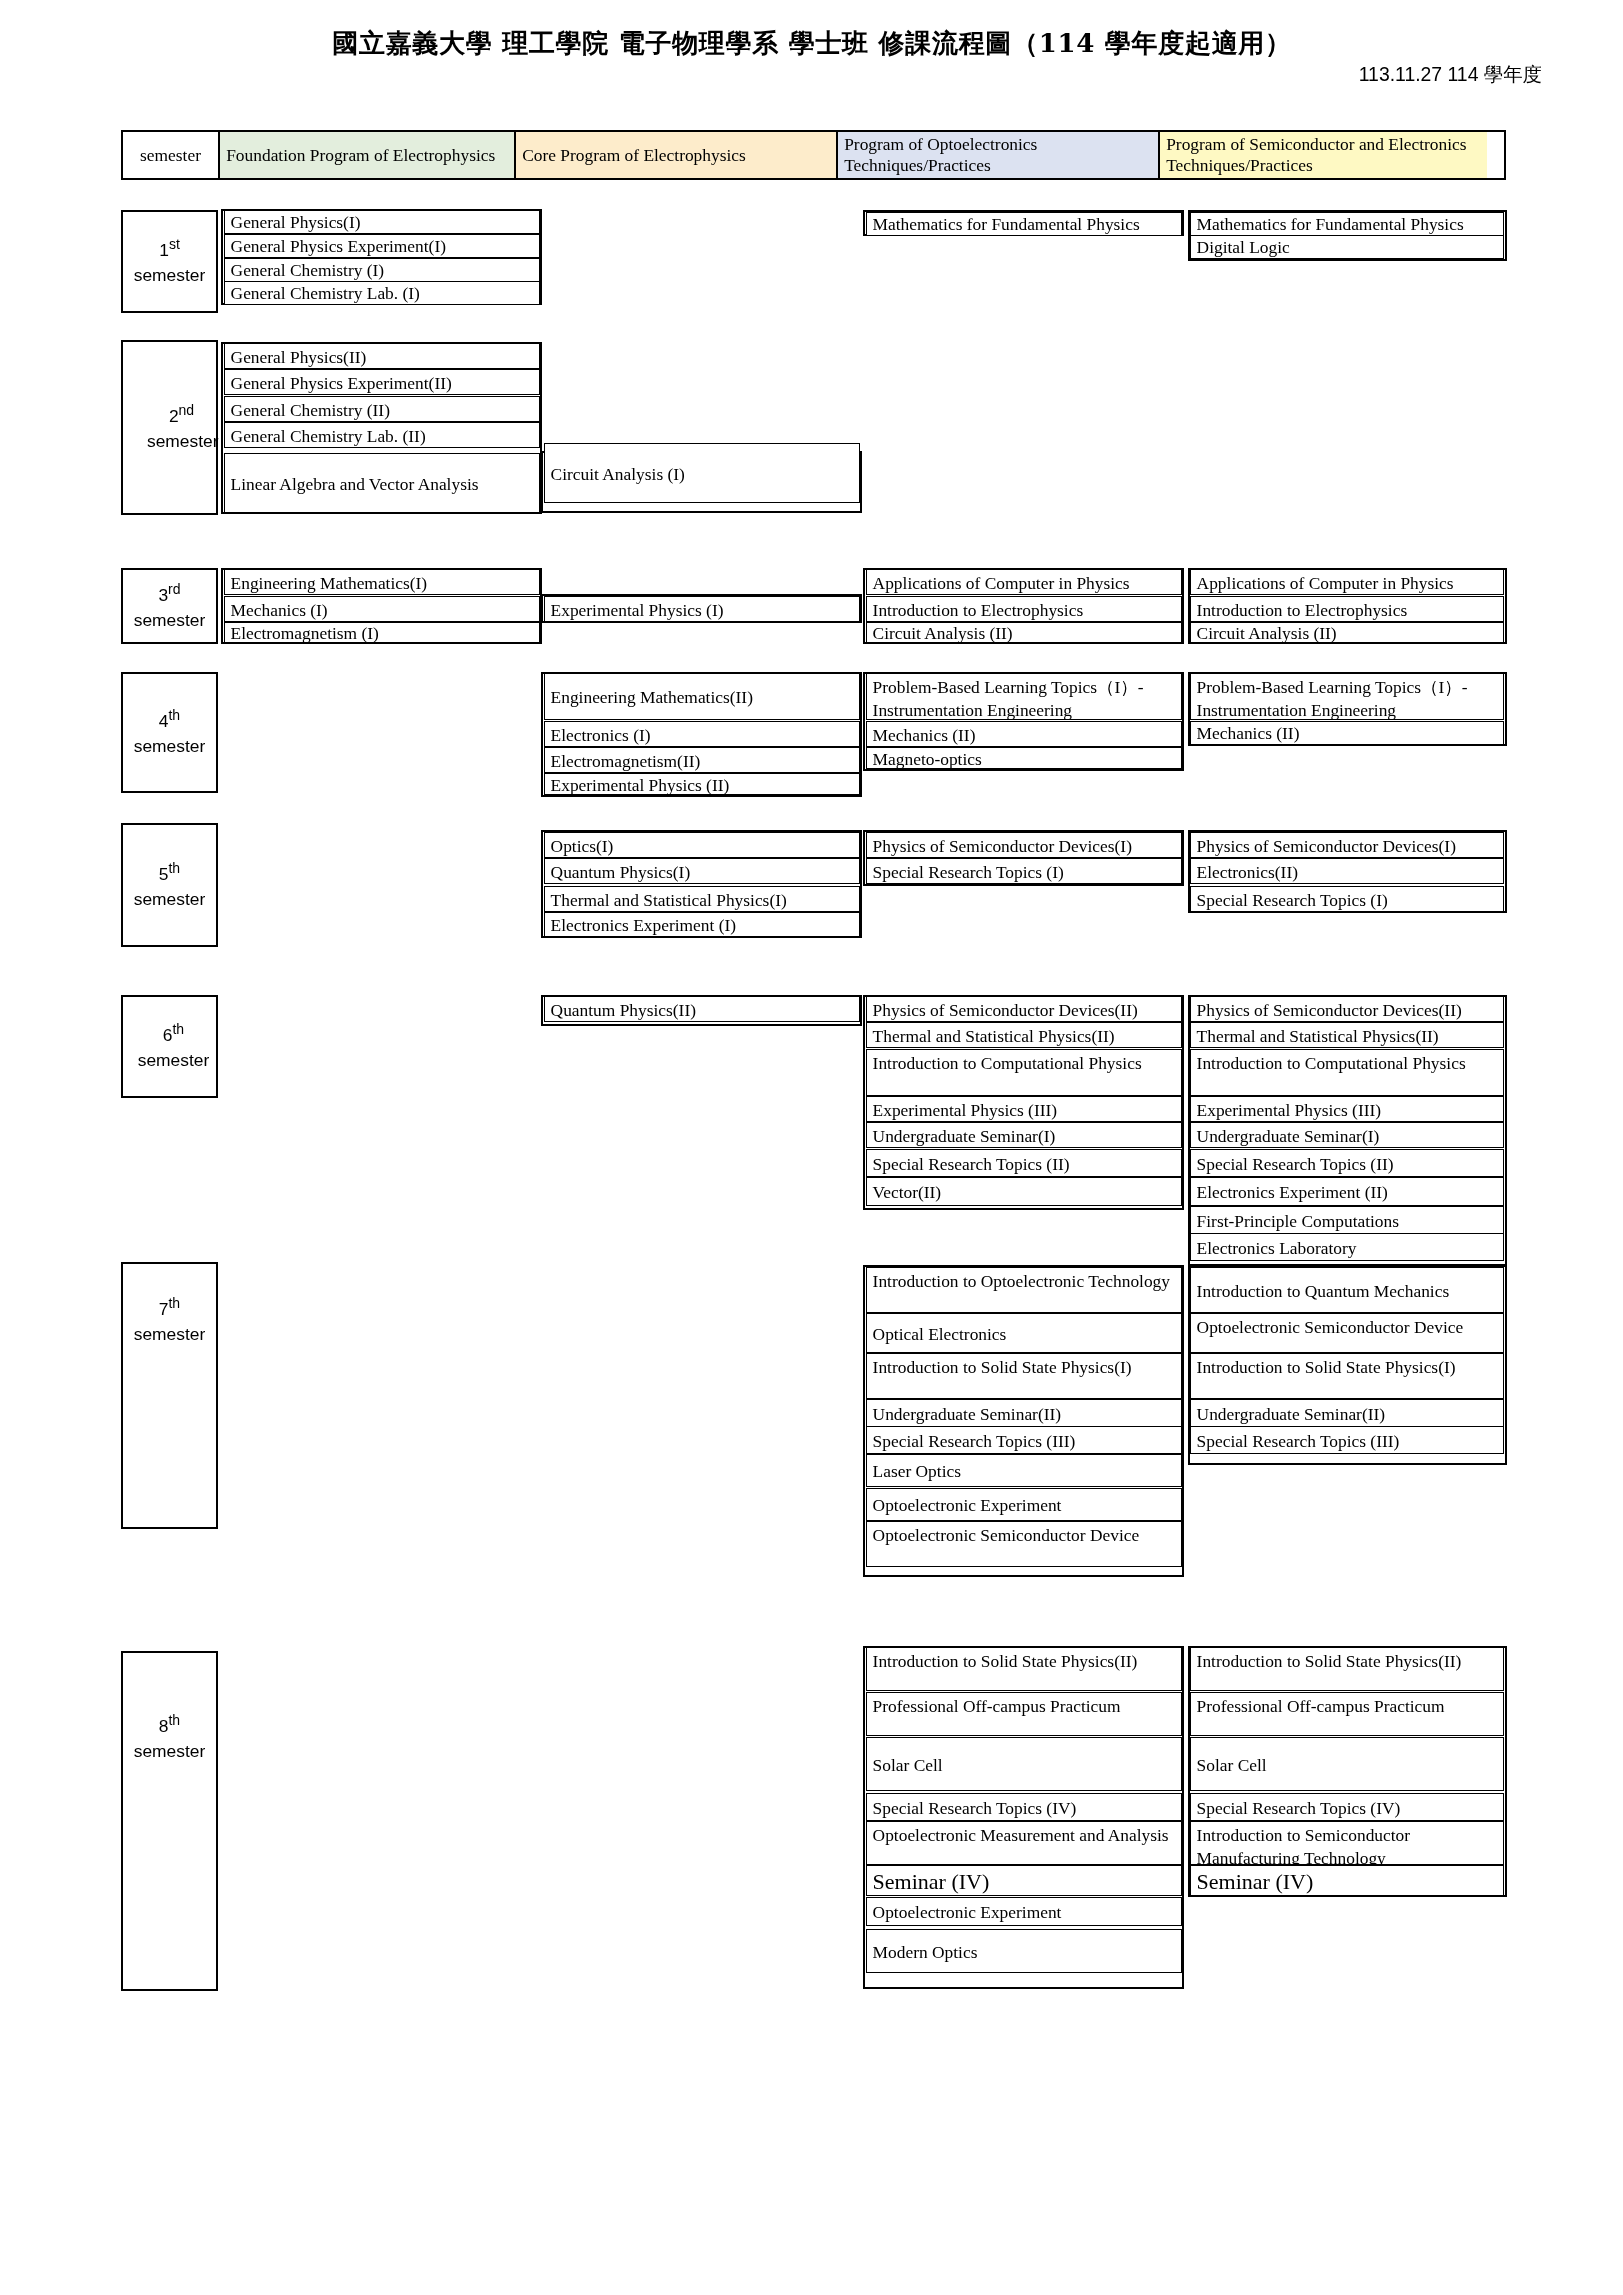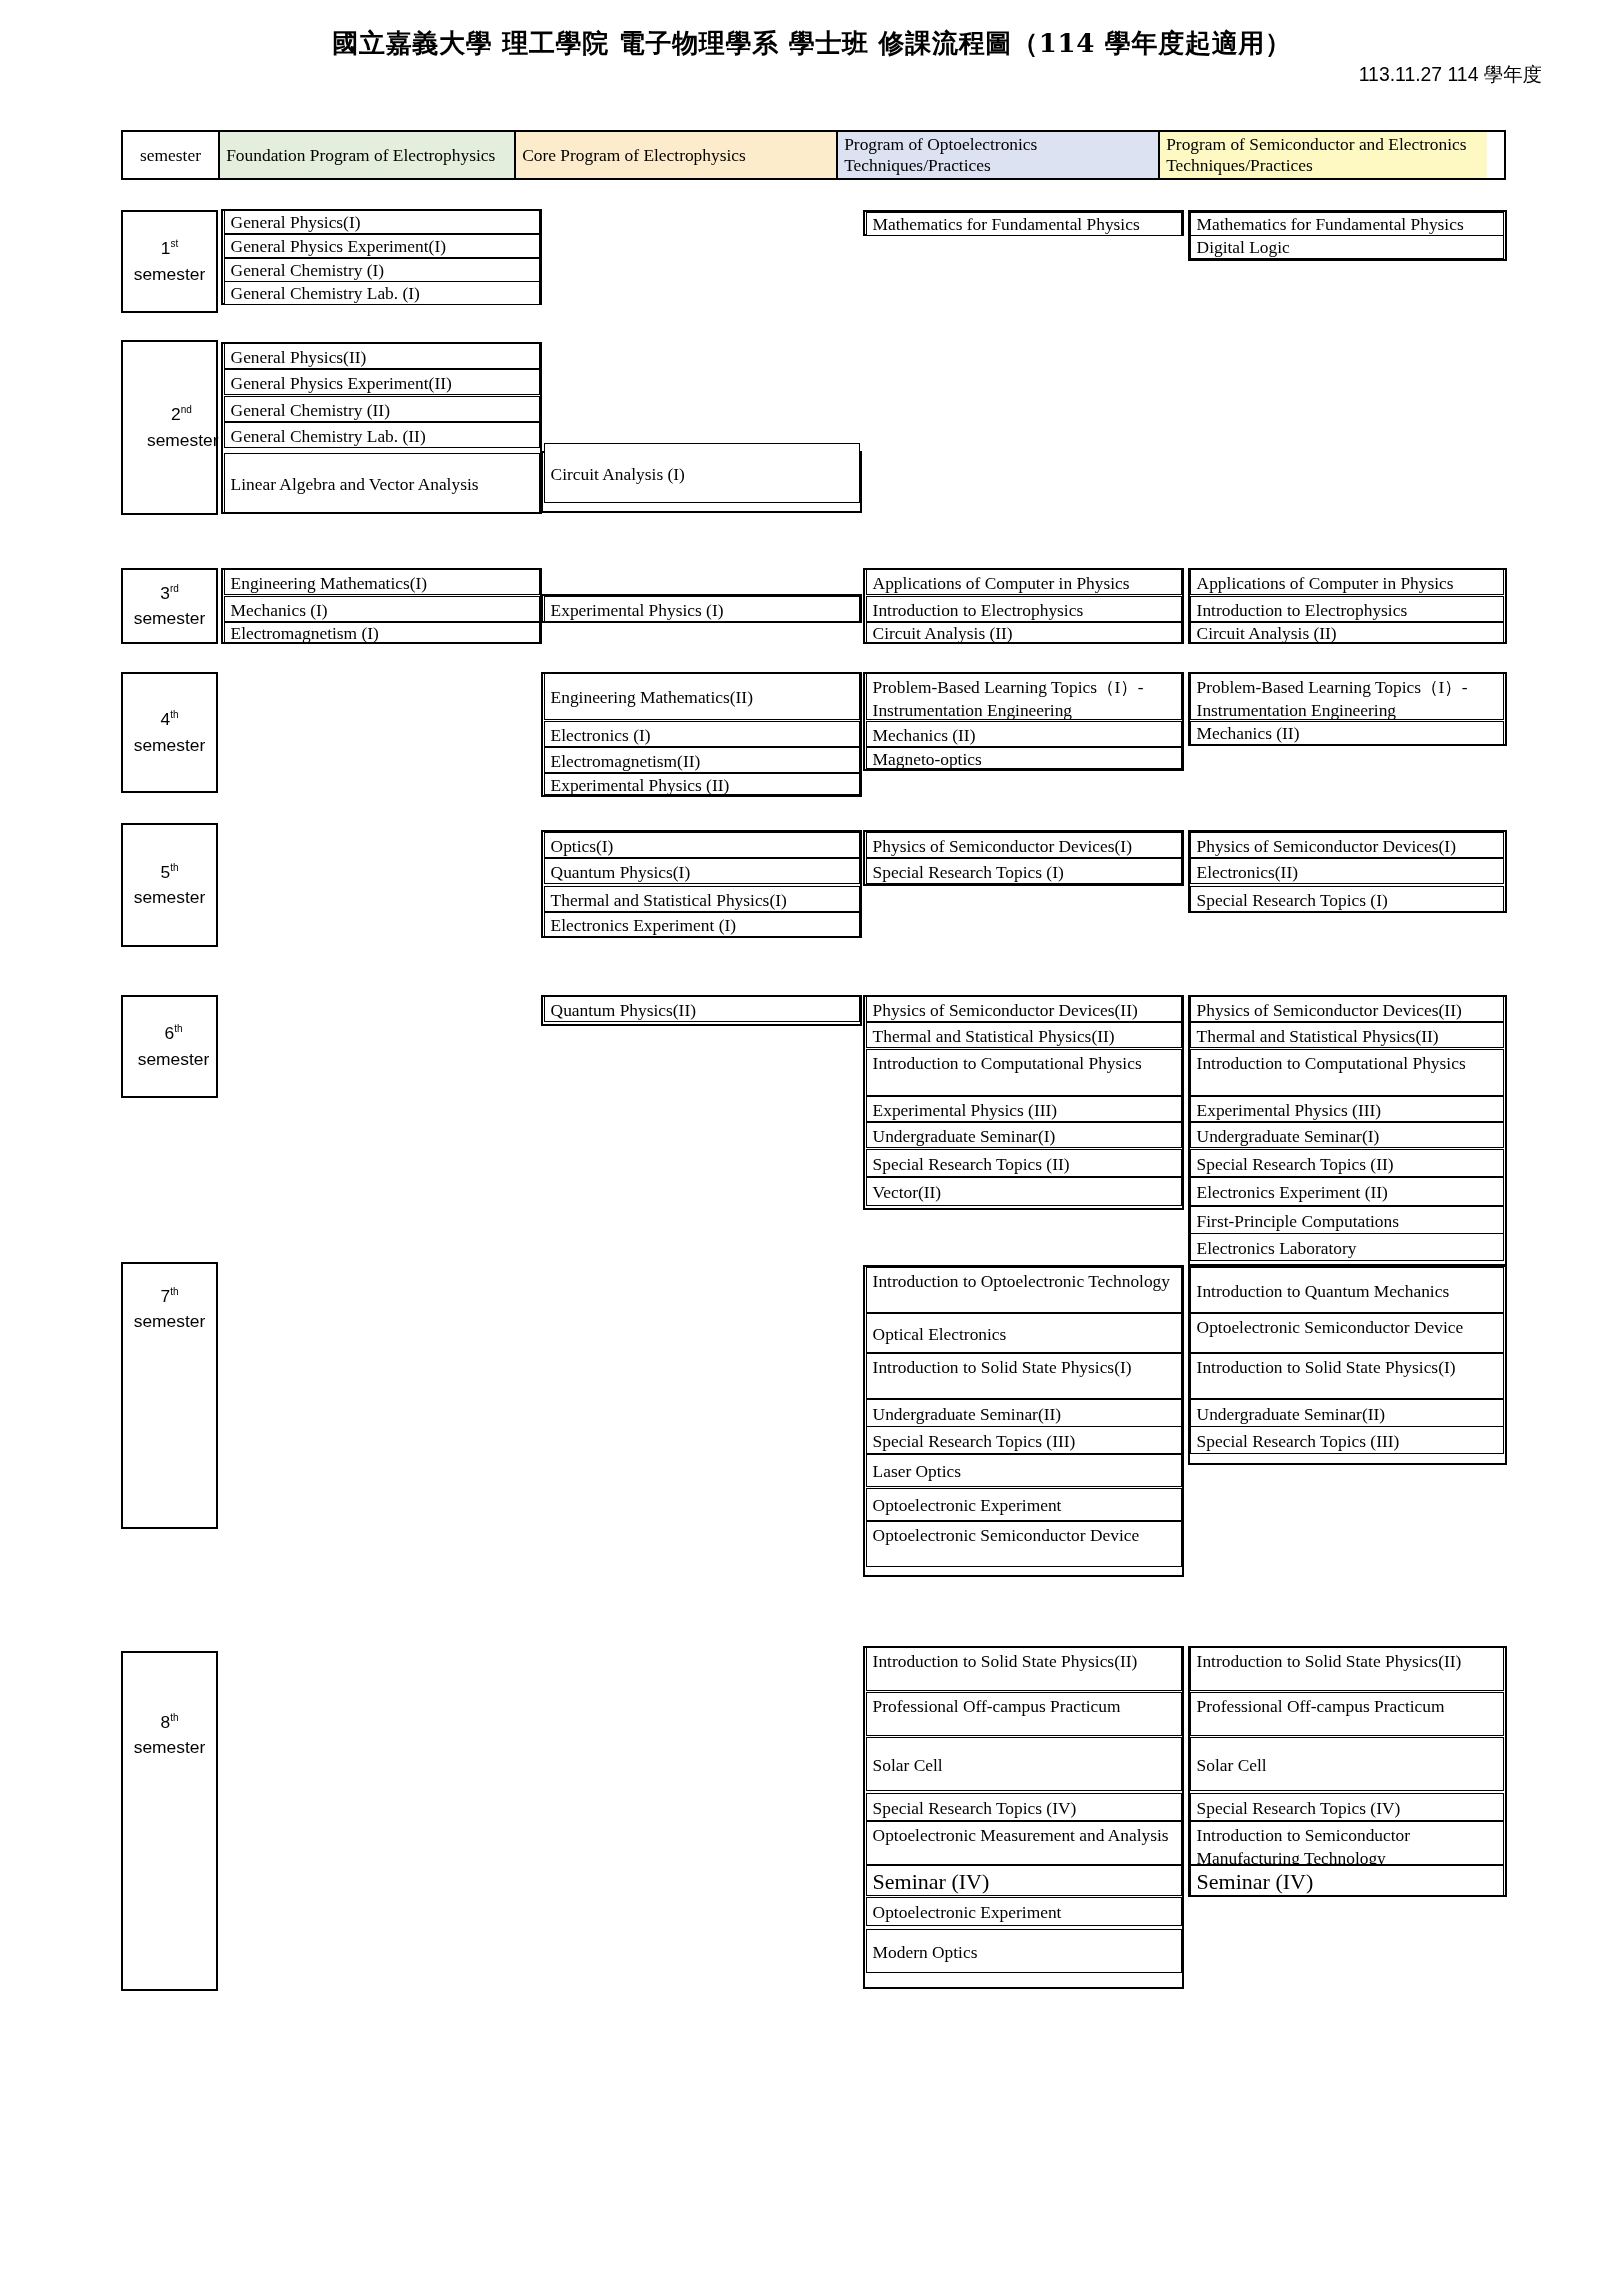--- a/index.html
+++ b/index.html
@@ -71,21 +71,21 @@
     text-align: center;
     line-height: 1.45;
     padding-top: 0;
   }
   .sem-box .sem-inner {
     display: block;
     width: 100%;
   }
   .sem-box.vcenter { display: flex; align-items: center; justify-content: center; }
   .sem-box.vtop    { display: flex; align-items: flex-start; justify-content: center; }
-  .sem-box .ord { font-size: 10px; vertical-align: super; text-align: center; }
+  .sem-box .ord { font-size: 14px; vertical-align: super; text-align: center; }
 
   
   .grp {
     position: absolute;
     border: 2.8px solid #000;
     box-sizing: border-box;
     background: #ffffff;
   }
 
   
@@ -245,21 +245,21 @@
 <div class="course vmid" style="left:1190px; top:996px; width:314px; height:26px;">Physics of Semiconductor Devices(II)</div>
 <div class="course vmid" style="left:1190px; top:1022px; width:314px; height:26px;">Thermal and Statistical Physics(II)</div>
 <div class="course" style="left:1190px; top:1049px; width:314px; height:47px;">Introduction to Computational Physics</div>
 <div class="course vmid" style="left:1190px; top:1096px; width:314px; height:26px;">Experimental Physics (III)</div>
 <div class="course vmid" style="left:1190px; top:1122px; width:314px; height:26px;">Undergraduate Seminar(I)</div>
 <div class="course vmid" style="left:1190px; top:1149px; width:314px; height:28px;">Special Research Topics (II)</div>
 <div class="course vmid" style="left:1190px; top:1177px; width:314px; height:29px;">Electronics Experiment (II)</div>
 <div class="course vmid" style="left:1190px; top:1206px; width:314px; height:28px;">First-Principle Computations</div>
 <div class="course vmid" style="left:1190px; top:1233px; width:314px; height:28px;">Electronics Laboratory</div>
 
-<div class="sem-box vtop" style="left:121px; top:1262px; width:97px; height:267px; padding-top:20px;">
+<div class="sem-box vtop" style="left:121px; top:1262px; width:97px; height:267px; padding-top:29px;">
   <span class="sem-inner">
     <span>7</span><span class="ord">th</span><br>
     <span>semester</span>
   </span>
 </div>
 
 <div class="grp" style="left:863px; top:1265px; width:321px; height:312px;"></div>
 <div class="course" style="left:866px; top:1267px; width:316px; height:46px;">Introduction to Optoelectronic Technology</div>
 <div class="course vmid" style="left:866px; top:1313px; width:316px; height:40px;">Optical Electronics</div>
 <div class="course" style="left:866px; top:1353px; width:316px; height:46px;">Introduction to Solid State Physics(I)</div>

